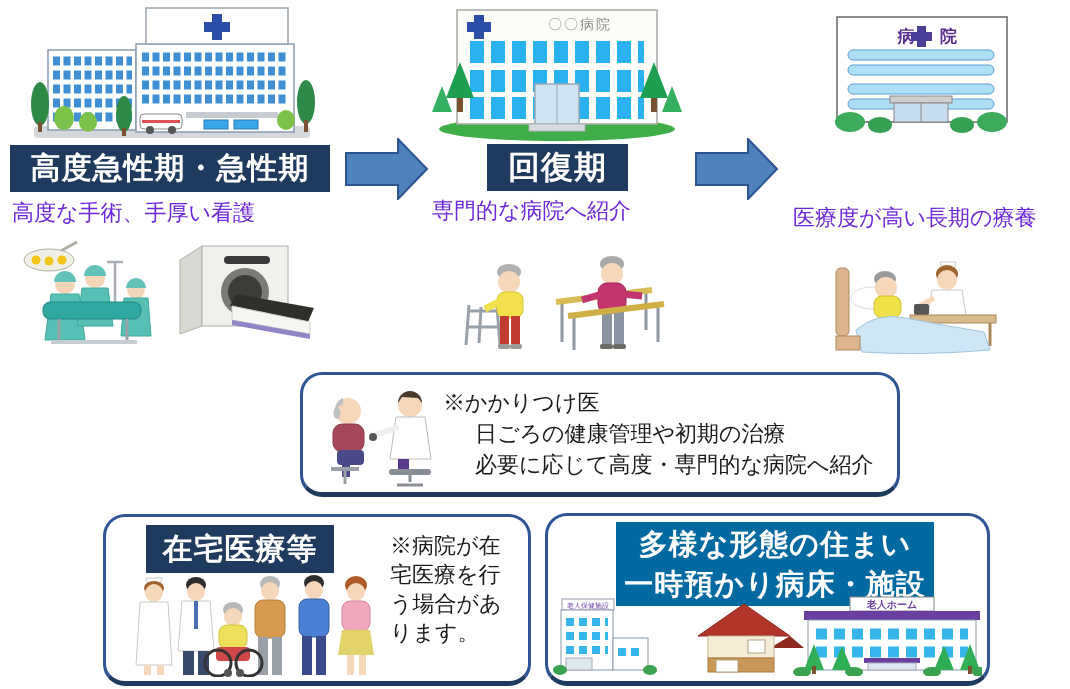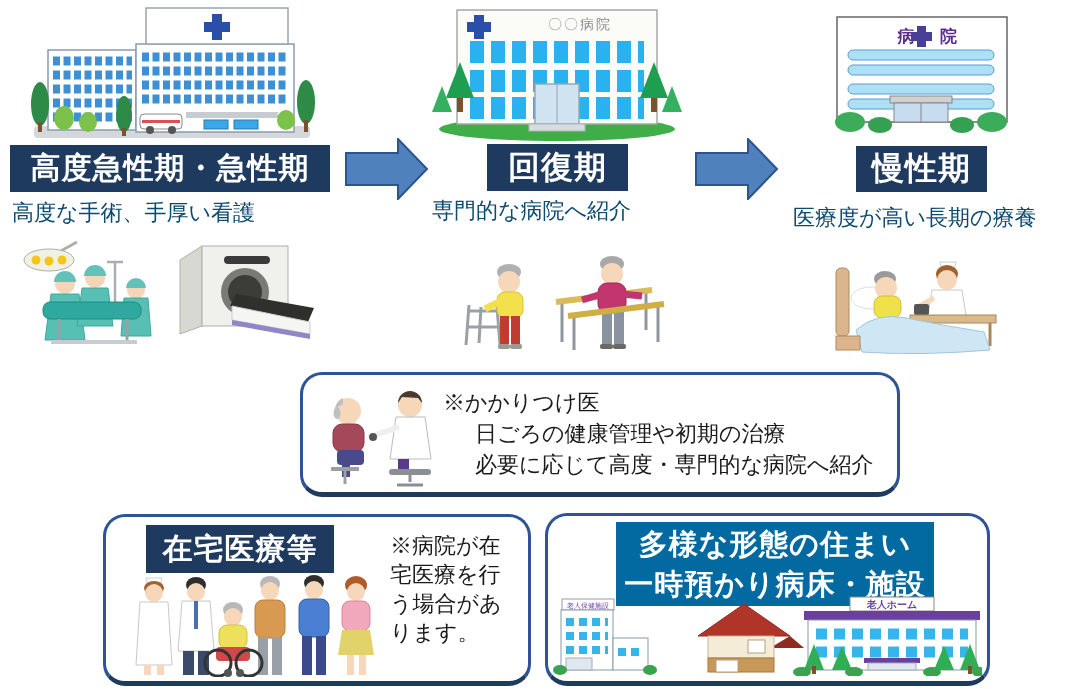--- a/index.html
+++ b/index.html
@@ -3,21 +3,21 @@
 <meta charset="utf-8">
 <style>
   html,body{margin:0;padding:0;background:#fff;}
   .canvas{position:relative;width:1034px;height:689px;background:#fff;overflow:hidden;
           font-family:"Liberation Sans",sans-serif;padding-left:36px;}
   .abs{position:absolute;}
   .stage-label{position:absolute;background:#1f3a5f;color:#fff;font-weight:bold;
                display:flex;align-items:center;justify-content:center;
                font-size:30px;letter-spacing:1px;font-family:"Liberation Sans",sans-serif;}
   .desc{position:absolute;font-family:"Liberation Serif",serif;font-size:22px;
-        color:#0c4a6e;line-height:1.3;white-space:nowrap;}
+        color:#6d28d9;line-height:1.3;white-space:nowrap;}
   .round-box{position:absolute;background:#fff;border:3px solid #2e5496;
              border-bottom:5px solid #1f3a5f;border-radius:22px;}
   .box-text{font-family:"Liberation Serif",serif;font-size:22px;color:#1a1a1a;line-height:1.42;}
   .indent{margin-left:32px;}
   .note-text{position:absolute;font-family:"Liberation Serif",serif;font-size:22px;
              color:#1a1a1a;line-height:1.32;}
   .housing-label{position:absolute;background:#0369a1;color:#fff;font-weight:bold;
                  display:flex;flex-direction:column;align-items:center;justify-content:center;
                  font-size:29px;line-height:1.38;letter-spacing:1px;}
   svg text{font-family:"Liberation Sans",sans-serif;}
@@ -116,21 +116,20 @@
   <svg class="abs" style="left:345px;top:138px" width="84" height="62" viewBox="0 0 84 62">
     <polygon points="1,15 53,15 53,1 82,31 53,61 53,47 1,47" fill="#4f81bd" stroke="#2c5491" stroke-width="2"></polygon>
   </svg>
 
   <div class="stage-label" style="left:487px;top:144px;width:141px;height:47px;font-size:32px">回復期</div>
 
   <svg class="abs" style="left:695px;top:138px" width="84" height="62" viewBox="0 0 84 62">
     <polygon points="1,15 53,15 53,1 82,31 53,61 53,47 1,47" fill="#4f81bd" stroke="#2c5491" stroke-width="2"></polygon>
   </svg>
 
-  <div class="stage-label" style="left:856px;top:146px;width:131px;height:46px;font-size:32px">慢性期</div>
 
   <div class="desc" style="left:12px;top:199px">高度な手術、手厚い看護</div>
 
   <div class="desc" style="left:432px;top:197px">
     <div>専門的な病院へ紹介</div>
   </div>
 
   <div class="desc" style="left:793px;top:204px">医療度が高い長期の療養</div>
 
   <svg class="abs" style="left:15px;top:240px" width="148" height="112" viewBox="0 0 148 112">

